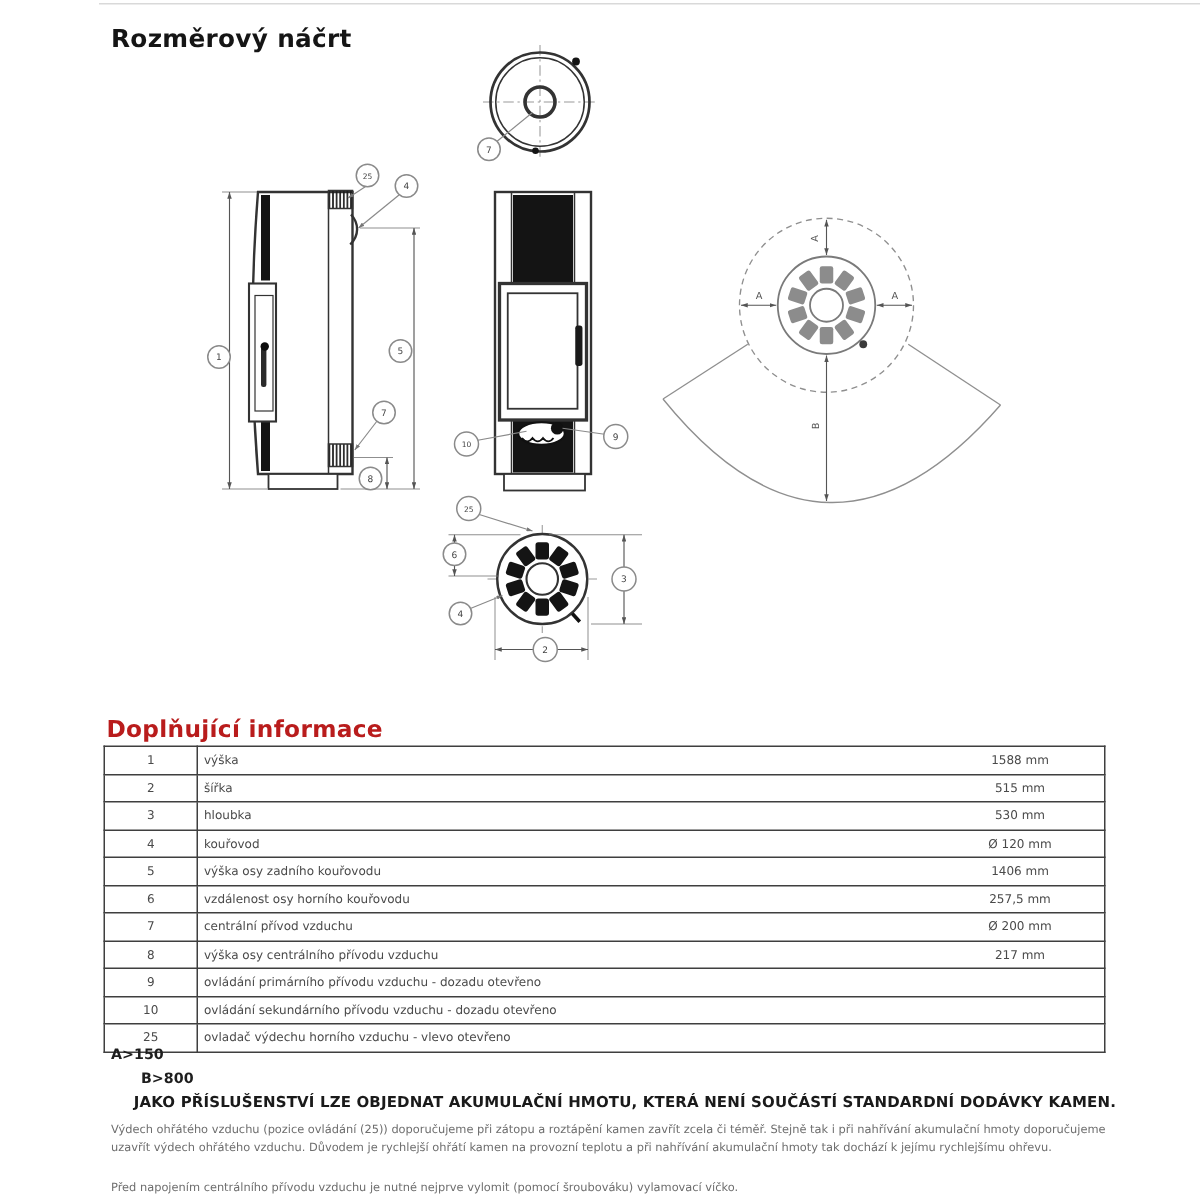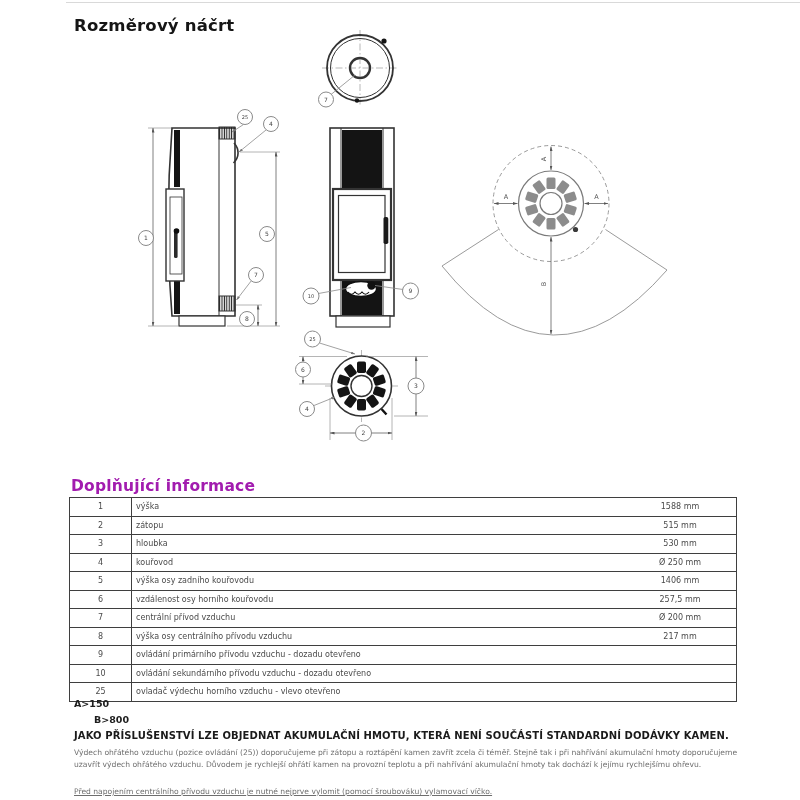--- a/index.html
+++ b/index.html
@@ -1,36 +1,36 @@
 <!DOCTYPE html>
 <html><head>
 <meta charset="utf-8">
 <style>
   html,body{margin:0;padding:0;background:#ffffff;}
   body{width:800px;height:800px;position:relative;overflow:hidden;
        font-family:"DejaVu Sans","Liberation Sans",sans-serif;color:#333;}
   .abs{position:absolute;}
   #top-rule{position:absolute;left:66px;top:2px;width:734px;height:0;border-top:1px solid #d9d9d9;}
   #page-title{left:74px;top:16px;font-size:16.5px;font-weight:bold;color:#151515;letter-spacing:.2px;}
-  #section-title{left:71px;top:477px;font-size:15.5px;font-weight:bold;color:#a21caf;letter-spacing:.2px;}
+  #section-title{left:71px;top:477px;font-size:15.5px;font-weight:bold;color:#b91c1c;letter-spacing:.2px;}
   #drawing-svg{position:absolute;left:0;top:0;}
   
   #dim-table{position:absolute;left:69px;top:497px;width:668px;border-collapse:collapse;
              font-size:8px;color:#4a4a4a;table-layout:fixed;}
   #dim-table td{border:1px solid #3f3f3f;height:17.5px;padding:0 4px;overflow:hidden;white-space:nowrap;}
   #dim-table td.num{width:53px;text-align:center;}
   #dim-table td.desc{border-right:none;}
   #dim-table td.val{border-left:none;width:104px;text-align:center;}
   
   .clr{left:74px;font-size:9.5px;font-weight:bold;color:#1e1e1e;}
   #note-a{top:698px;}
   #note-b{top:714px;padding-left:20px;}
-  #note-bold{left:74px;top:730px;width:670px;font-size:10px;font-weight:bold;color:#1a1a1a;letter-spacing:.1px;}
+  #note-bold{left:74px;top:730px;width:670px;font-size:10px;font-weight:bold;color:#1a1a1a;letter-spacing:.1px;text-align:right;}
   #note-p1{left:74px;top:747px;width:672px;font-size:7.6px;line-height:1.62;color:#6e6e6e;}
-  #note-p2{left:74px;top:787px;width:672px;font-size:7.6px;color:#6e6e6e;text-decoration:underline;}
+  #note-p2{left:74px;top:787px;width:672px;font-size:7.6px;color:#6e6e6e;}
   
   .ln{fill:none;stroke:#333;}
   .fillw{fill:#ffffff;stroke:#333;}
   .dark{fill:#141414;stroke:none;}
   .cl{stroke:#999;stroke-width:.7;stroke-dasharray:7 2.5 1.5 2.5;fill:none;}
   .dim{stroke:#555;stroke-width:.75;fill:none;}
   .ext{stroke:#777;stroke-width:.55;fill:none;}
   .ldr{stroke:#8a8a8a;stroke-width:.8;fill:none;}
   .bal{fill:#fff;stroke:#8a8a8a;stroke-width:1;}
   .bt1{font-size:6px;fill:#444;text-anchor:middle;}
@@ -255,32 +255,32 @@
 
 <table id="dim-table">
   <tbody>
     <tr>
       <td class="num">1</td>
       <td class="desc">výška</td>
       <td class="val">1588 mm</td>
     </tr>
     <tr>
       <td class="num">2</td>
-      <td class="desc">zátopu</td>
+      <td class="desc">šířka</td>
       <td class="val">515 mm</td>
     </tr>
     <tr>
       <td class="num">3</td>
       <td class="desc">hloubka</td>
       <td class="val">530 mm</td>
     </tr>
     <tr>
       <td class="num">4</td>
       <td class="desc">kouřovod</td>
-      <td class="val">Ø 250 mm</td>
+      <td class="val">Ø 120 mm</td>
     </tr>
     <tr>
       <td class="num">5</td>
       <td class="desc">výška osy zadního kouřovodu</td>
       <td class="val">1406 mm</td>
     </tr>
     <tr>
       <td class="num">6</td>
       <td class="desc">vzdálenost osy horního kouřovodu</td>
       <td class="val">257,5 mm</td>

